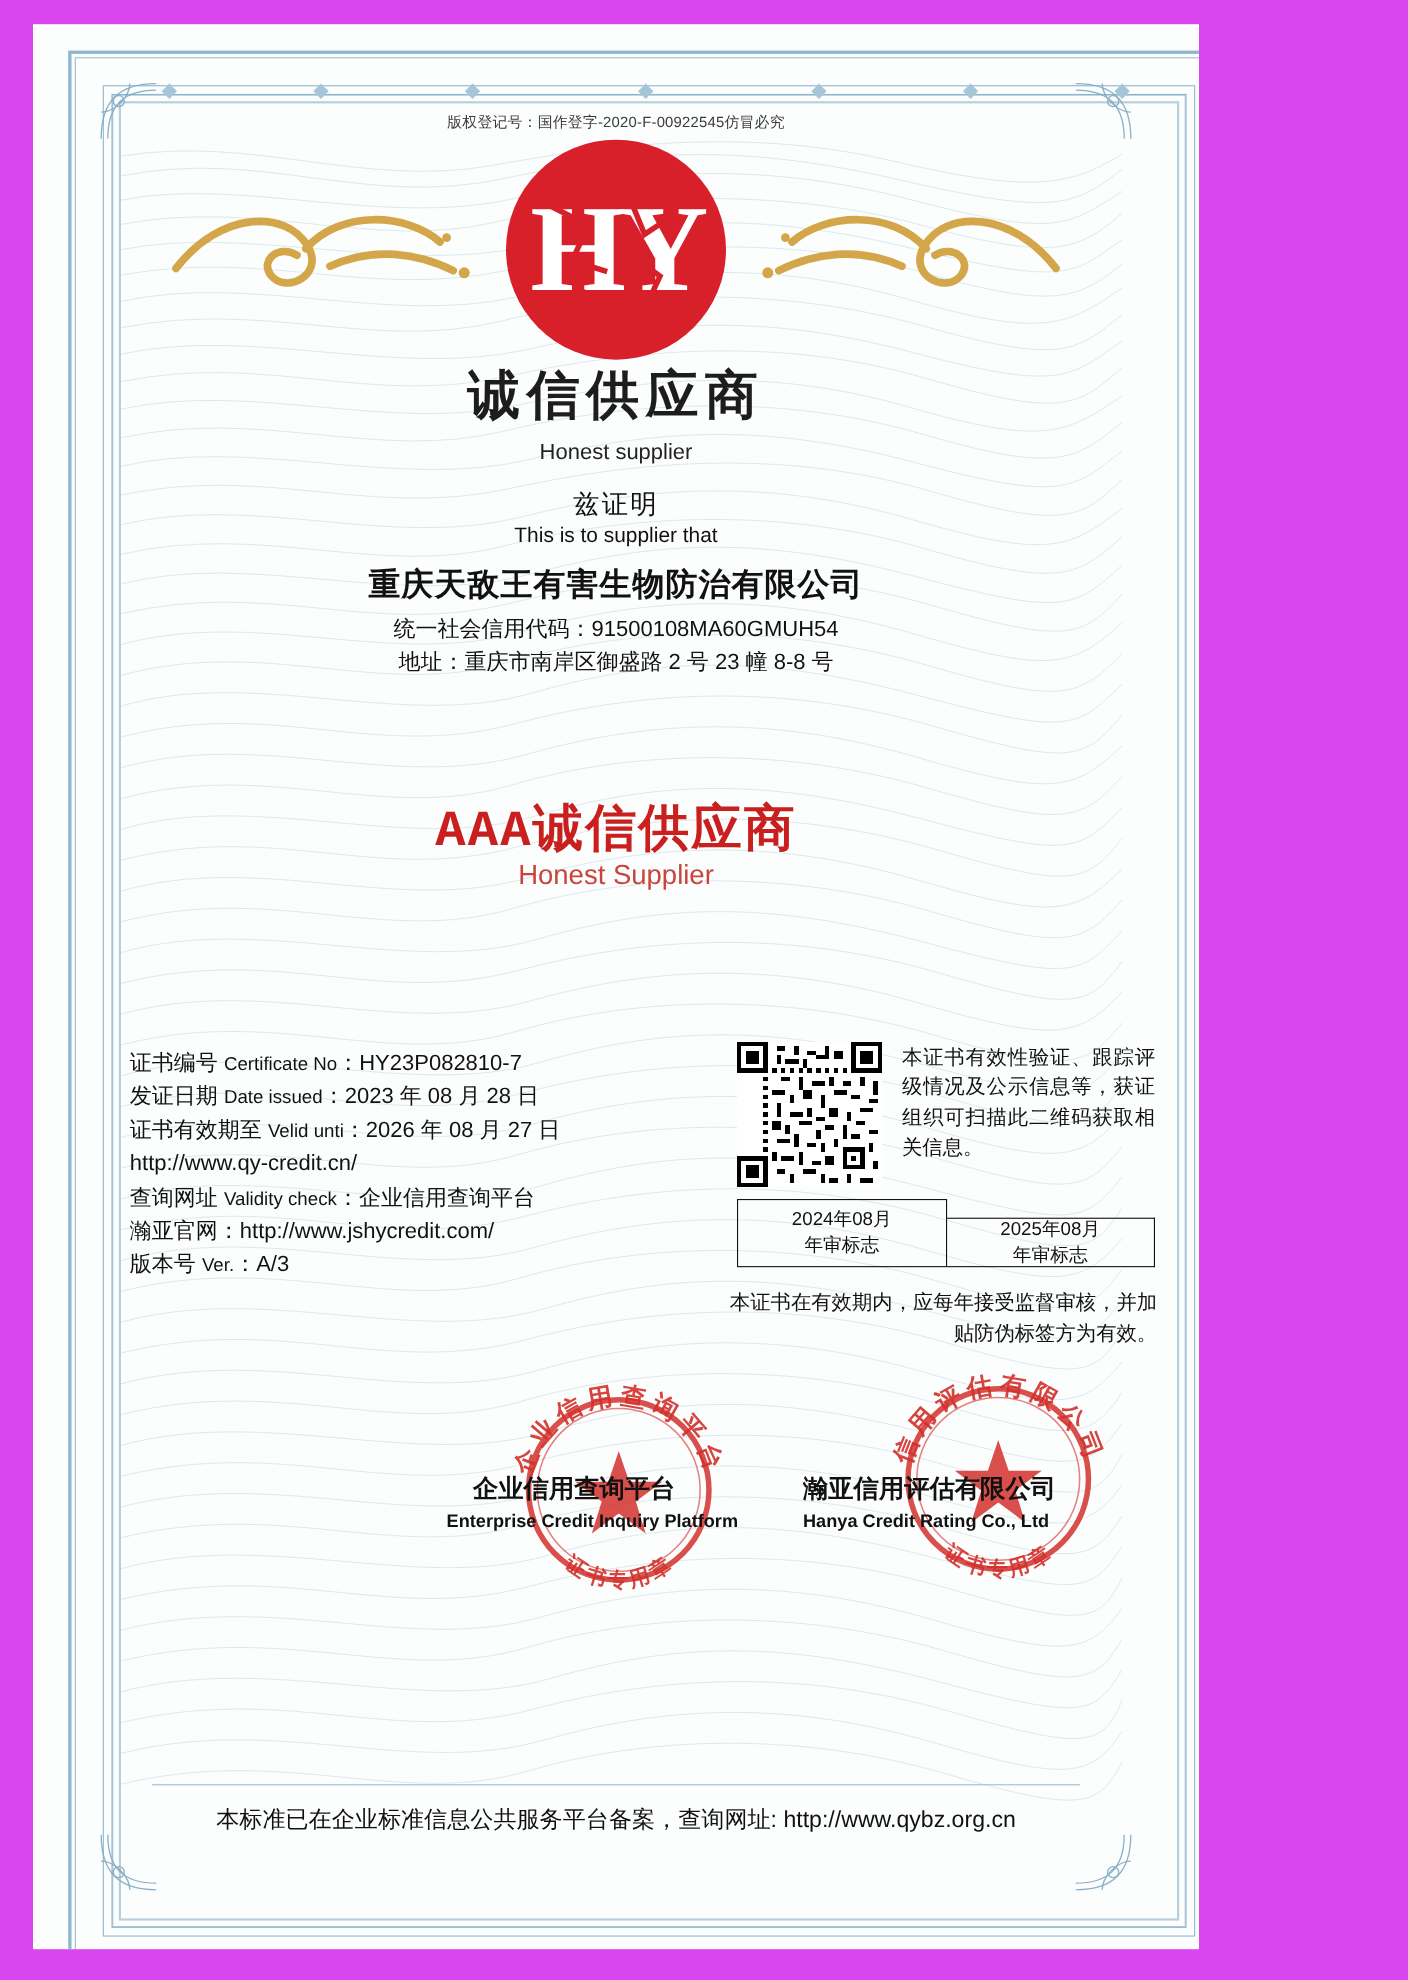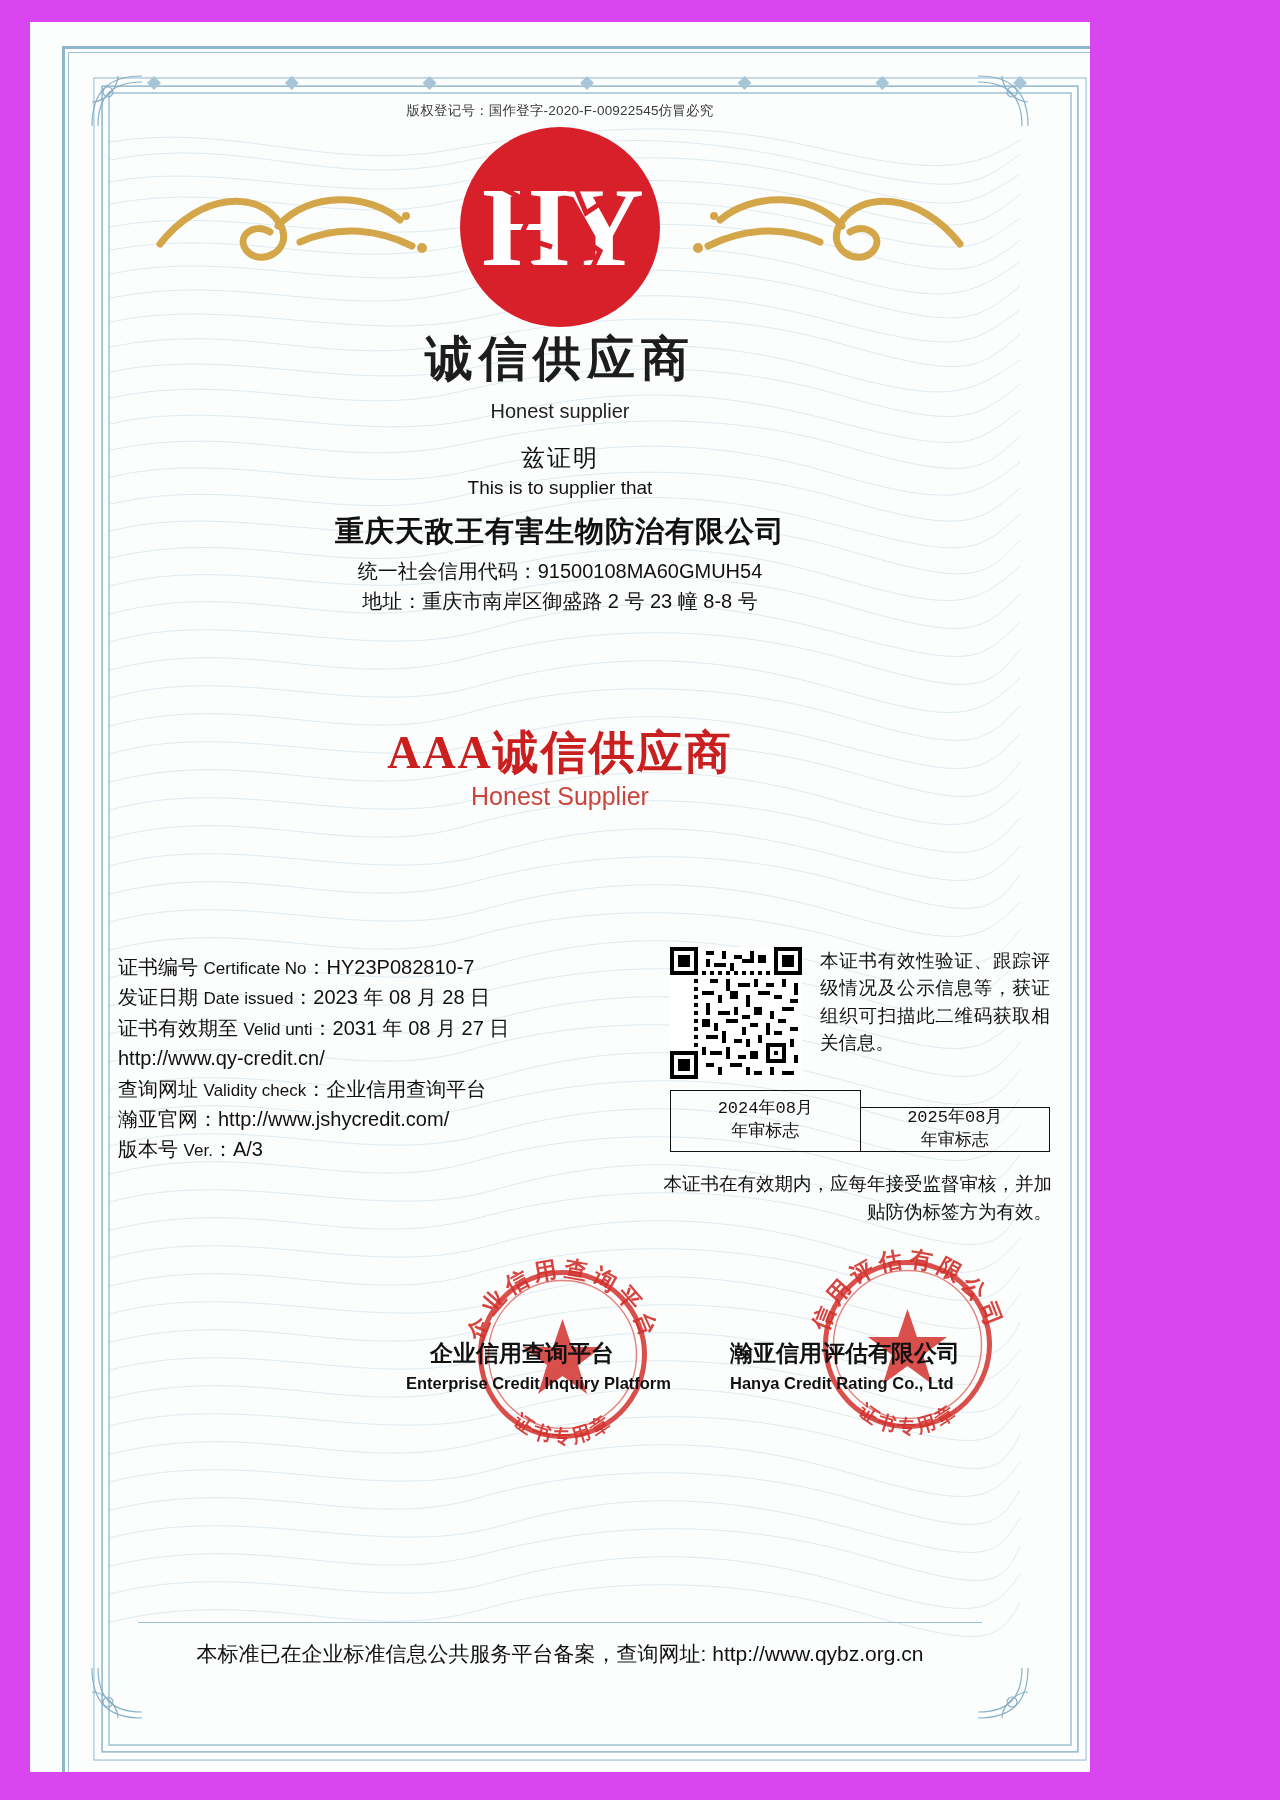--- a/index.html
+++ b/index.html
@@ -124,21 +124,21 @@
     position:absolute;left:0;right:0;top:536px;
     text-align:center;font-size:20px;color:#111;
   }
   .address{
     position:absolute;left:0;right:0;top:566px;
     text-align:center;font-size:20px;color:#111;
   }
   .award-cn{
     position:absolute;left:0;right:0;top:700px;
     text-align:center;
-    font-family:Liberation Serif, serif;
+    font-family:Liberation Mono, monospace;
     font-size:46px;font-weight:bold;
     color:#c9201f;
     letter-spacing:2px;
   }
   .award-en{
     position:absolute;left:0;right:0;top:760px;
     text-align:center;
     font-size:25px;color:#c9443c;
   }
   
@@ -160,21 +160,21 @@
     font-size:18.5px;color:#111;line-height:1.48;
     text-align:justify;
   }
   .stamp-boxes{
     position:absolute;left:640px;top:1068px;width:380px;height:62px;
     display:flex;
   }
   .stamp-box{
     flex:1;border:1.6px solid #111;
     display:flex;flex-direction:column;align-items:center;justify-content:center;
-    font-size:17px;color:#111;line-height:1.35;font-family:Liberation Mono, monospace;
+    font-size:17px;color:#111;line-height:1.35;
   }
   .stamp-box + .stamp-box{border-left:none;margin-top:17px;}
   .note2{
     position:absolute;left:630px;top:1148px;width:392px;
     font-size:18.5px;color:#111;line-height:1.5;text-align:right;
   }
   
   .seal{
     position:absolute;width:215px;height:215px;
   }
@@ -375,21 +375,21 @@
         <div class="row">
           <span class="lbl-cn">证书编号</span>
           <span class="lbl-en">Certificate No</span><span>：</span><span class="val">HY23P082810-7</span>
         </div>
         <div class="row">
           <span class="lbl-cn">发证日期</span>
           <span class="lbl-en">Date issued</span><span>：</span><span class="val">2023 年 08 月 28 日</span>
         </div>
         <div class="row">
           <span class="lbl-cn">证书有效期至</span>
-          <span class="lbl-en">Velid unti</span><span>：</span><span class="val">2031 年 08 月 27 日</span>
+          <span class="lbl-en">Velid unti</span><span>：</span><span class="val">2026 年 08 月 27 日</span>
         </div>
         <div class="row">
           <span class="val">http://www.qy-credit.cn/</span>
         </div>
         <div class="row">
           <span class="lbl-cn">查询网址</span>
           <span class="lbl-en">Validity check</span><span>：</span><span class="val">企业信用查询平台</span>
         </div>
         <div class="row">
           <span class="lbl-cn">瀚亚官网：</span><span class="val">http://www.jshycredit.com/</span>

